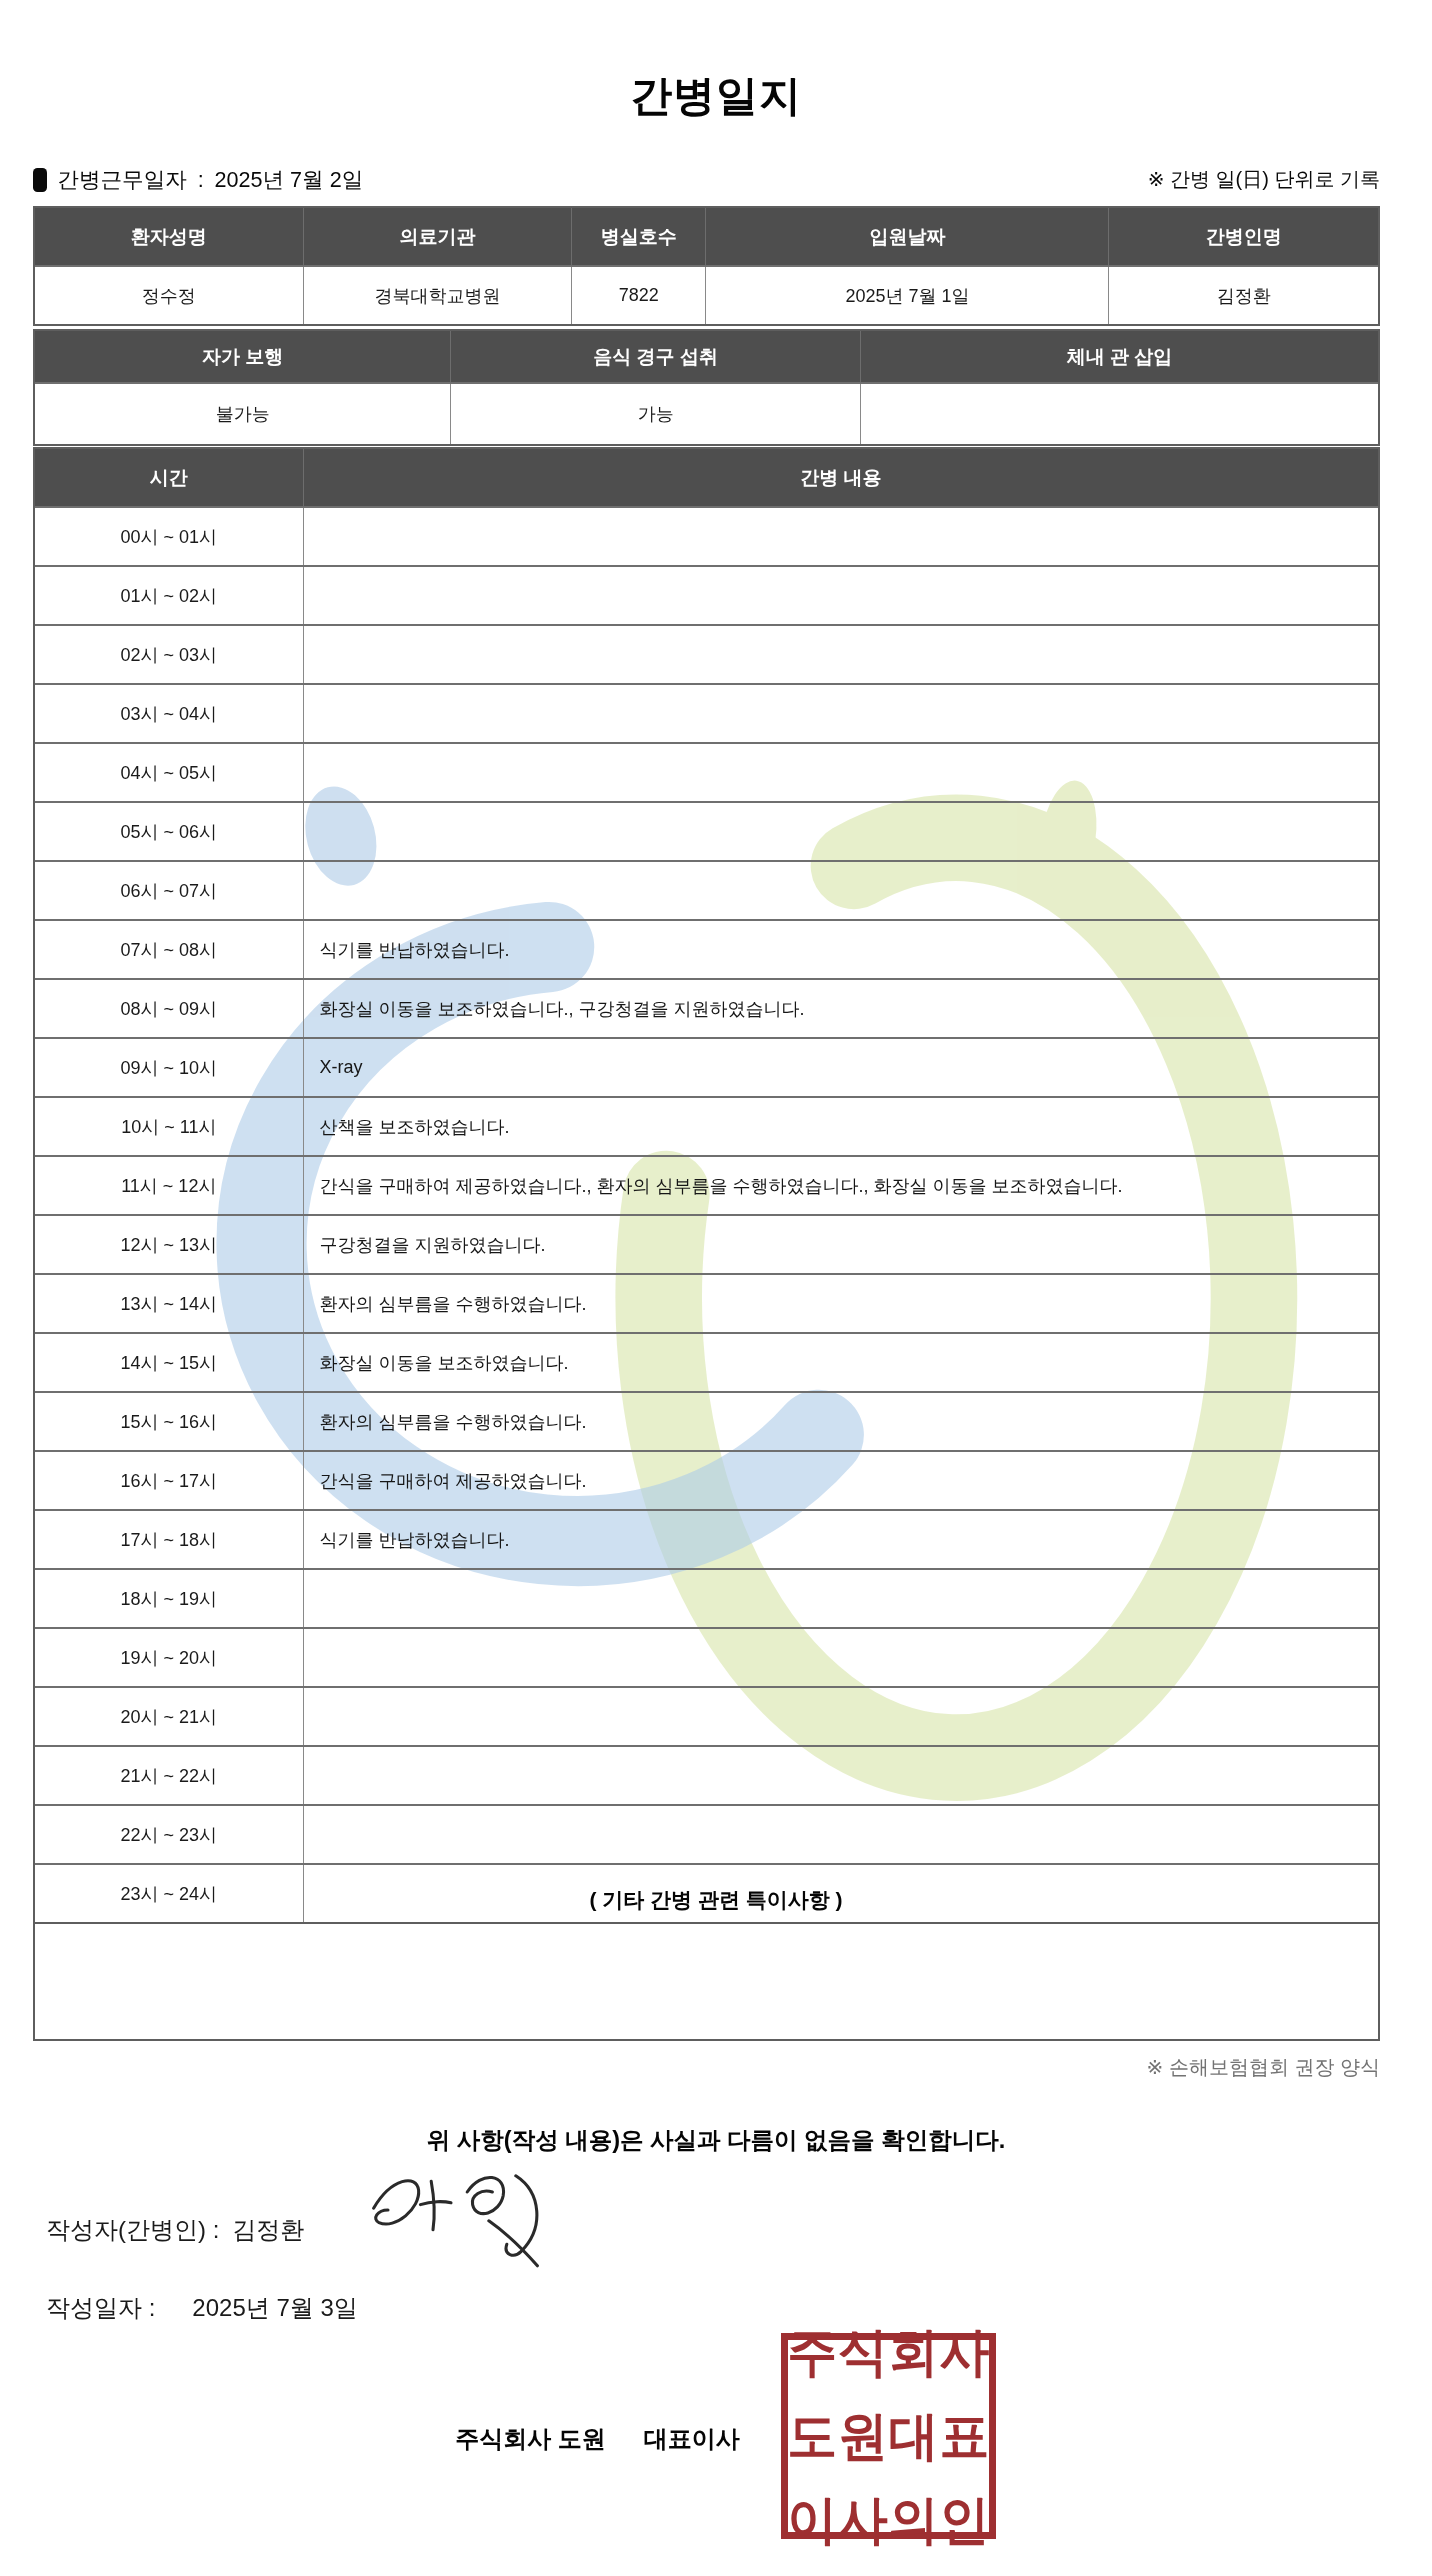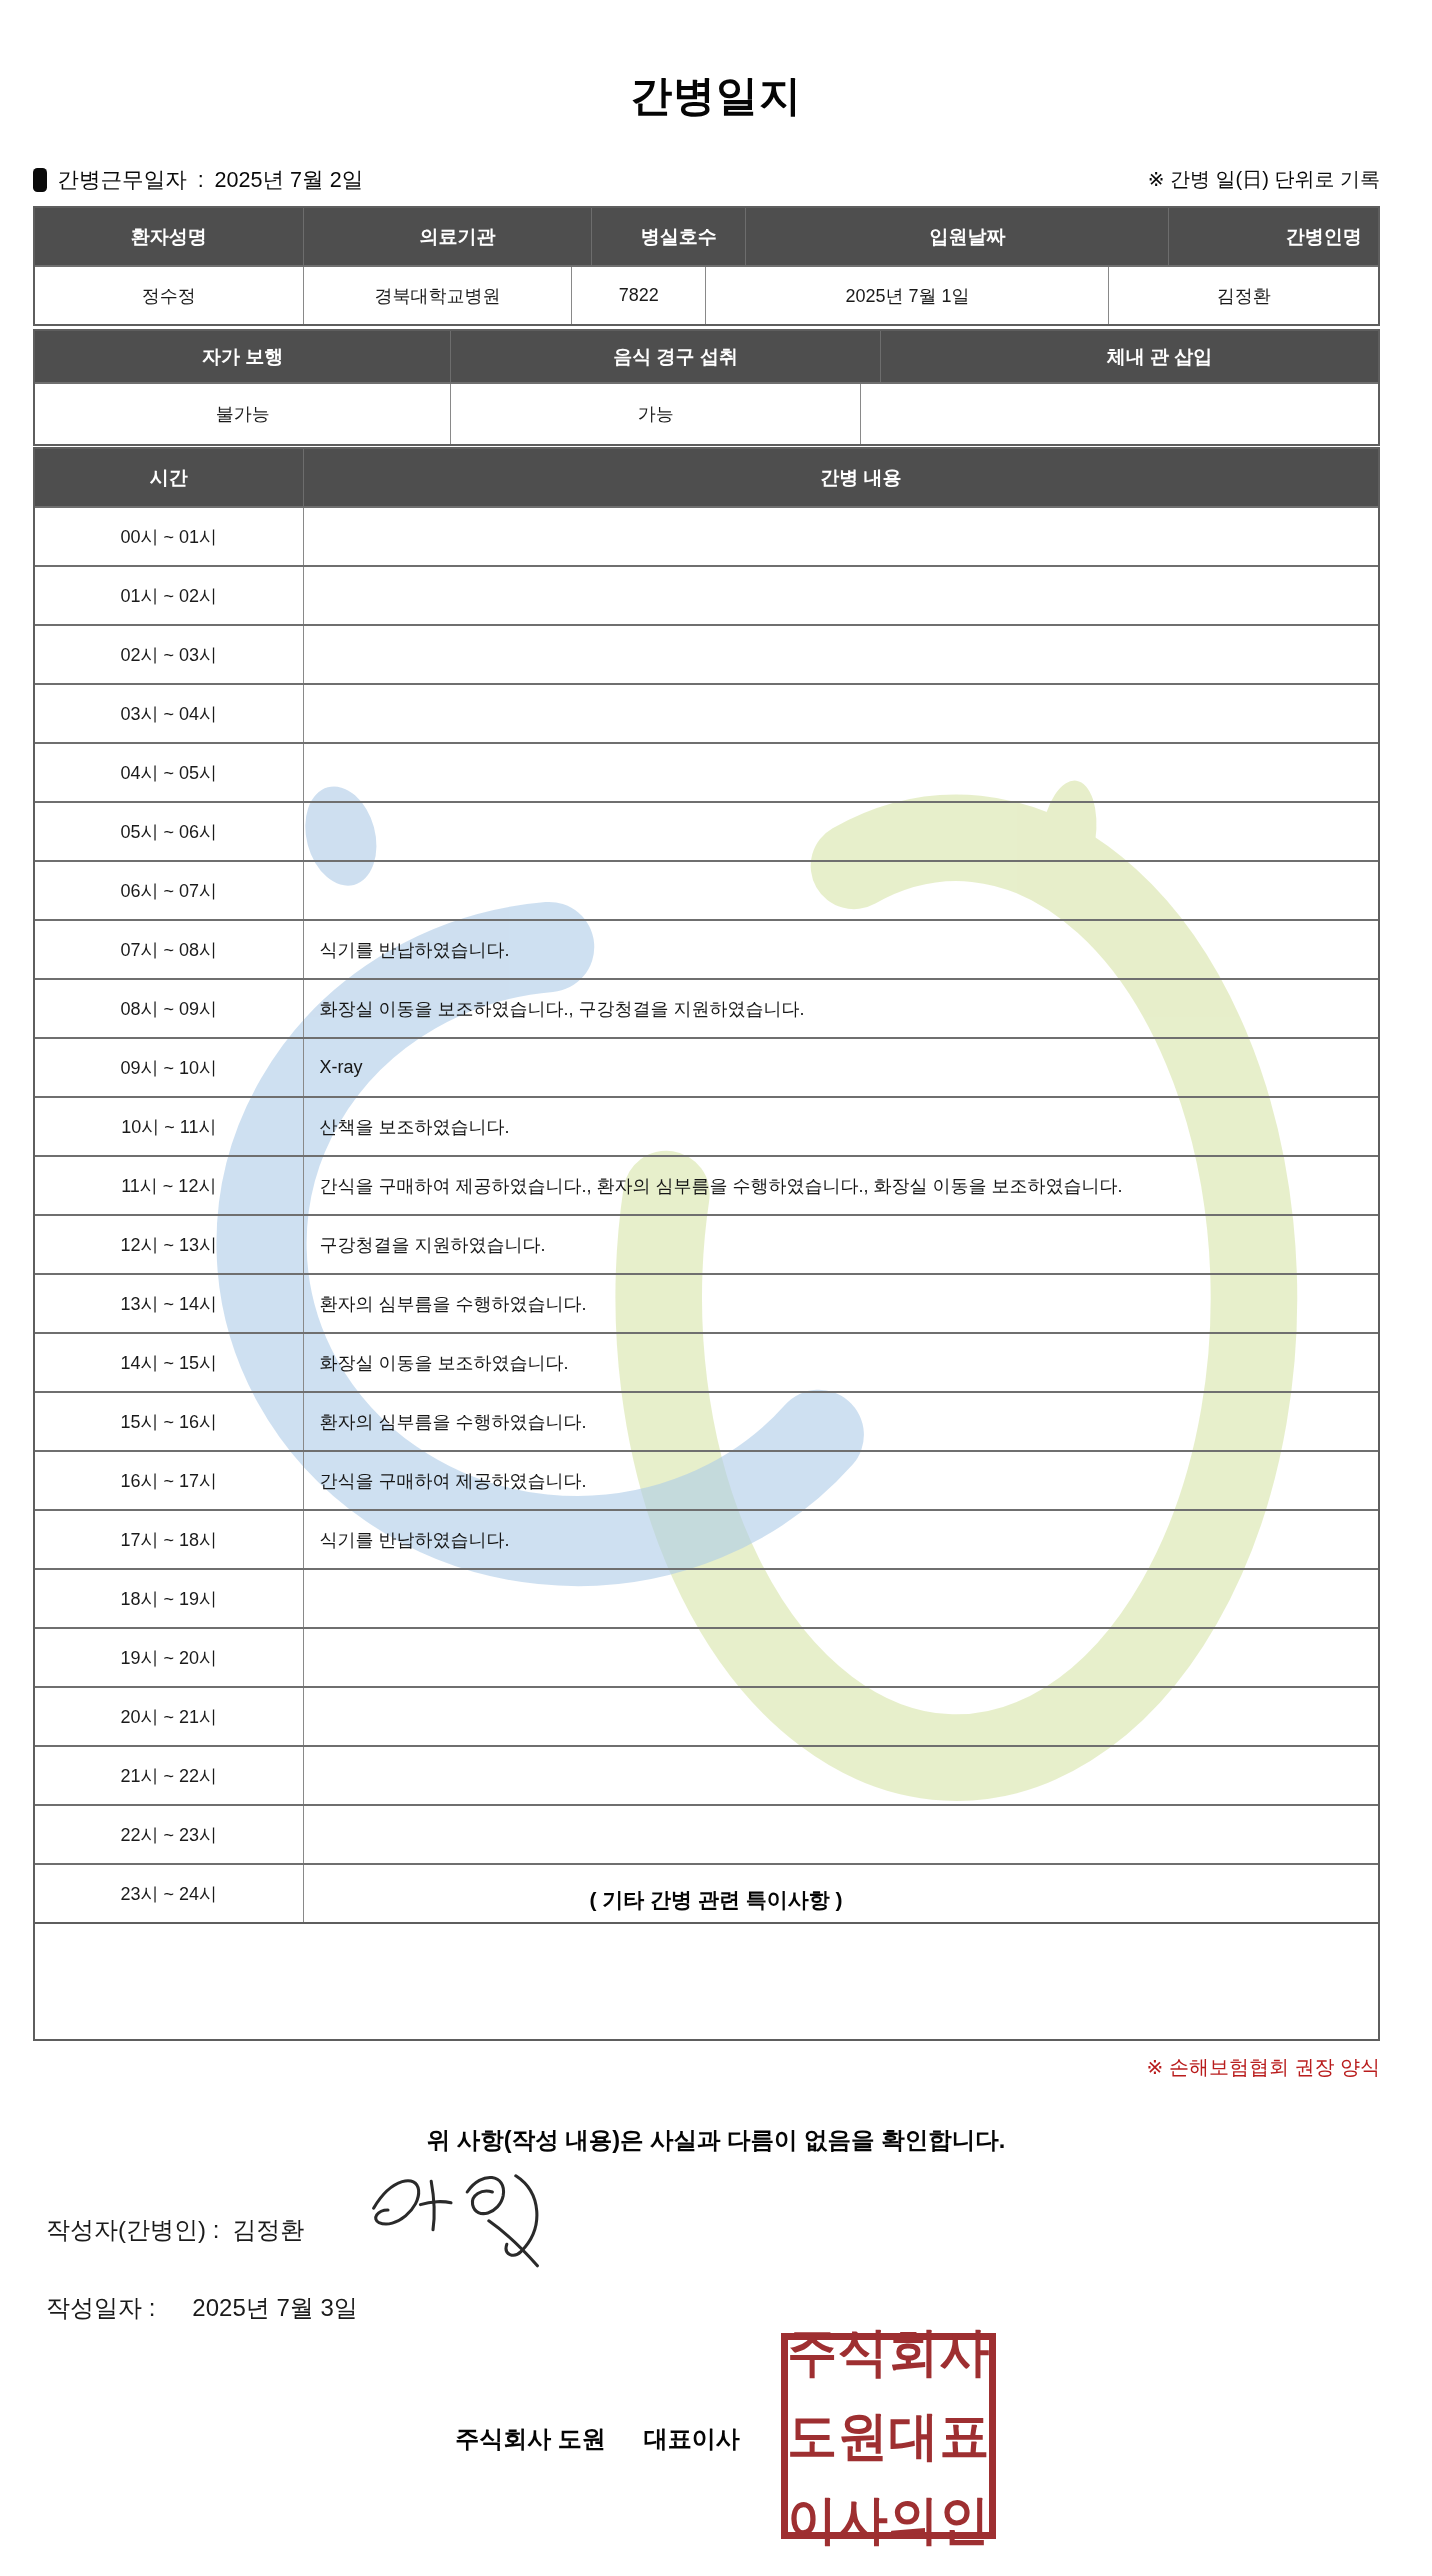--- a/index.html
+++ b/index.html
@@ -32,21 +32,21 @@
   }
   .meta-note{font-size:20px;}
   
   .ftable{
     left:33px;width:1347px;
     border:2.7px solid #5e5e5e;
     box-sizing:border-box;
     background:transparent;
   }
   .thead{
-    display:grid;background:#4e4e4e;color:#ffffff;font-weight:bold;font-size:19px;gap:20px;
+    display:grid;background:#4e4e4e;color:#ffffff;font-weight:bold;font-size:19px;
   }
   .thead .tcell{border-right:1.8px solid rgba(255,255,255,0.18);}
   .trow{
     display:grid;font-size:18px;background:transparent;
   }
   .trow + .trow, .thead + .trow{border-top:2.7px solid #6f6f6f;}
   .tcell{
     display:flex;align-items:center;justify-content:center;
     box-sizing:border-box;
     border-right:1.8px solid #898989;
@@ -62,21 +62,21 @@
   .etc-title{
     left:0;top:1878px;width:100%;text-align:center;
     font-size:21px;font-weight:bold;color:#050505;
   }
   .etc-box{
     left:33px;top:1914px;width:1347px;height:119px;
     border:2.7px solid #5e5e5e;box-sizing:border-box;background:#ffffff;
     font-size:18px;padding:9px;
   }
   .form-note{
-    left:0;top:2046px;width:1380px;text-align:right;font-size:20px;color:#b91c1c;
+    left:0;top:2046px;width:1380px;text-align:right;font-size:20px;color:#737373;
   }
   
   .confirmation{
     left:0;top:2116px;width:100%;text-align:center;
     font-size:23.5px;font-weight:bold;color:#050505;
   }
   .writer-line{left:46px;top:2206px;font-size:24px;display:flex;gap:13px;align-items:center;}
   .written-date-line{left:46px;top:2284px;font-size:24px;display:flex;gap:37px;align-items:center;}
   .signature{left:361px;top:2157px;width:207px;height:108px;}
   .company-line{

